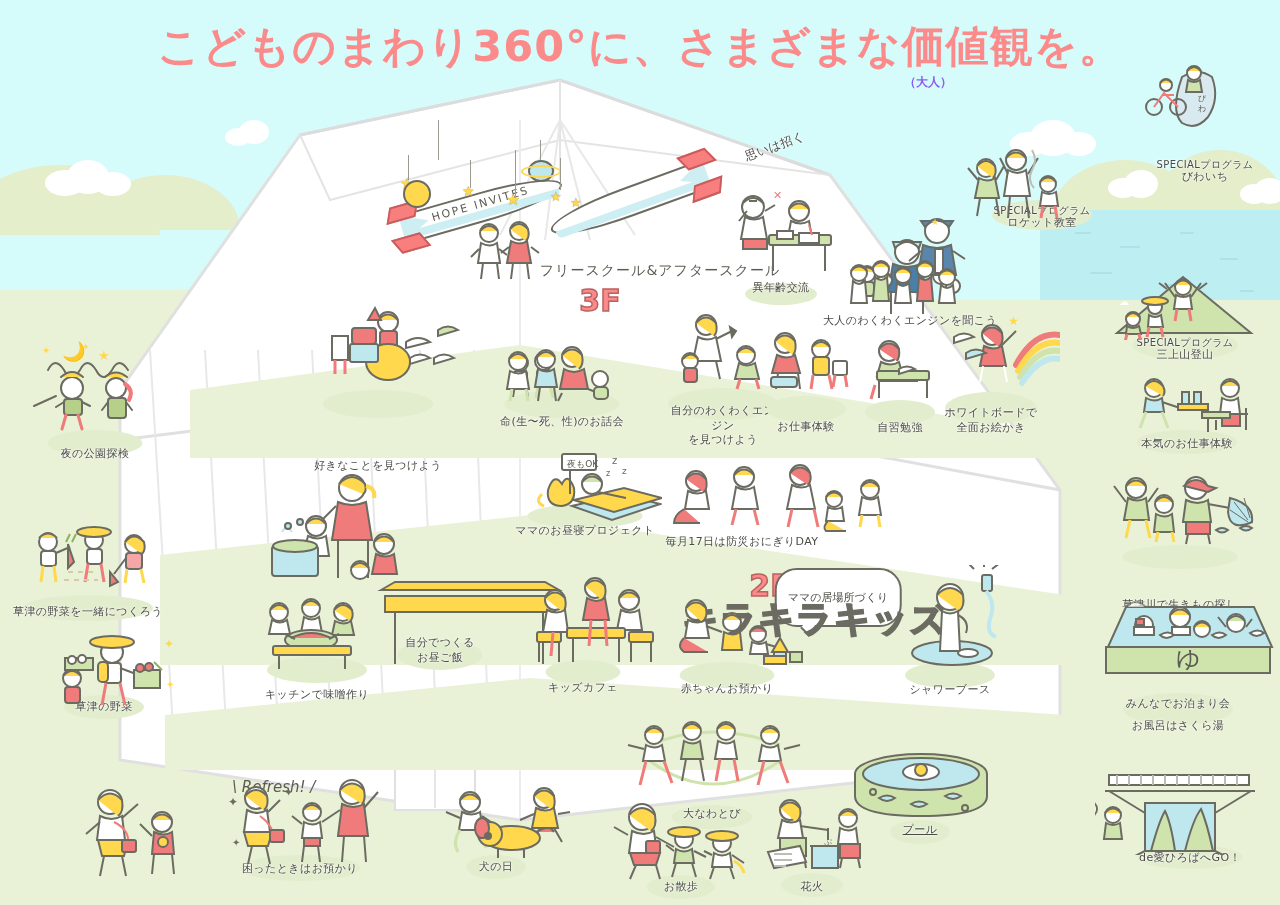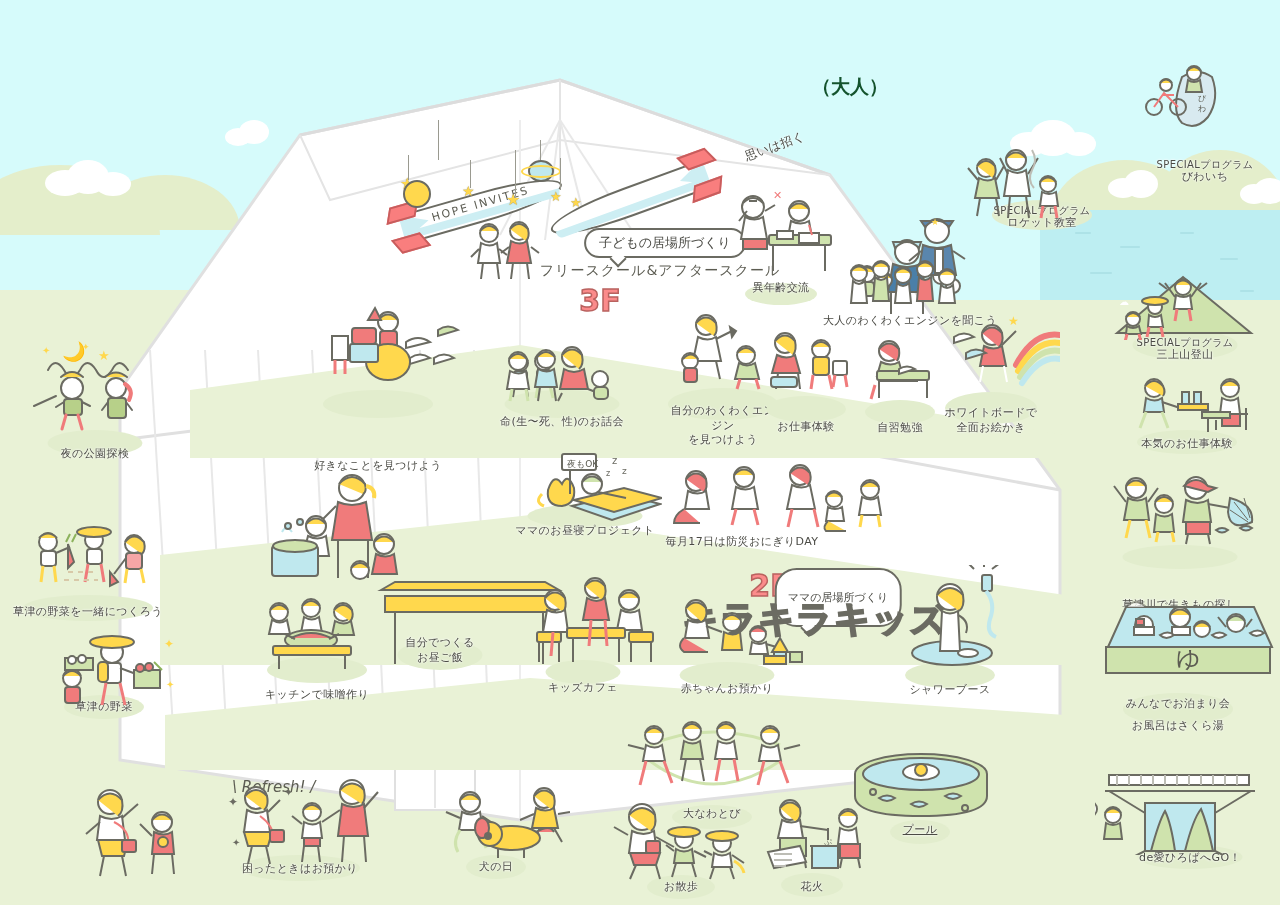--- a/index.html
+++ b/index.html
@@ -43,22 +43,22 @@
     transform:translateX(-50%);
   }
 
   
   .title{
     position:absolute;left:640px;top:18px;transform:translateX(-50%);
     color:#fb8b8b;font-size:43px;font-weight:700;letter-spacing:1px;
     white-space:nowrap;
   }
   .subtitle{
-    position:absolute;left:812px;top:74px;
-    color:#14532d;font-size:19px;font-weight:700;white-space:nowrap;
+    position:absolute;left:904px;top:74px;
+    color:#8b5cf6;font-size:12px;font-weight:700;white-space:nowrap;
   }
 
   
   .bubble{
     position:absolute;transform:translateX(-50%);
     border:2px solid #6b6b62;border-radius:22px;background:#fff;
     color:#4b4b45;font-size:13px;padding:4px 13px;white-space:nowrap;
   }
   .bubble:after{
     content:"";position:absolute;left:26px;bottom:-9px;width:10px;height:10px;
@@ -200,20 +200,21 @@
   </svg>
 
   <svg style="position:absolute;left:120px;top:430px;width:960px;height:250px;" viewBox="0 0 960 250">
     <polygon points="40,125 410,85 945,165 945,235 40,235" fill="#e9f2d6"></polygon>
   </svg>
 
   <svg style="position:absolute;left:120px;top:600px;width:960px;height:210px;" viewBox="0 0 960 210">
     <polygon points="45,115 410,78 945,115 945,170 45,170" fill="#e9f2d6"></polygon>
   </svg>
 
+  <div class="title">こどものまわり360°に、さまざまな価値観を。</div>
   <div class="subtitle">（大人）</div>
 
   <div class="rocket" style="left:400px;top:215px;transform:rotate(-16deg);">
     <div class="body"></div>
     <div class="under"></div>
     <div class="nose"></div>
     <div class="fin" style="left:-12px;top:-10px;width:26px;height:12px;transform:skewX(-25deg);"></div>
     <div class="fin" style="left:-12px;top:22px;width:26px;height:12px;transform:skewX(25deg);"></div>
     <div class="txt">HOPE INVITES</div>
   </div>
@@ -235,21 +236,20 @@
   <div class="dot" style="left:528px;top:160px;width:22px;height:18px;background:#bfe8ee;border:2px solid #6b6b62;"></div>
   <div class="obj" style="left:521px;top:165px;width:36px;height:9px;border-radius:50%;border-color:#ffd84d;background:transparent;"></div>
   <div class="thread" style="left:515px;top:150px;height:46px;"></div>
   <div class="star" style="left:506px;top:192px;">★</div>
   <div class="thread" style="left:560px;top:158px;height:32px;"></div>
   <div class="star" style="left:550px;top:190px;font-size:13px;">★</div>
   <div class="thread" style="left:438px;top:120px;height:40px;"></div>
   <div class="dot" style="left:403px;top:180px;width:24px;height:24px;background:#ffd84d;border:2px solid #6b6b62;"></div>
   <div class="star" style="left:570px;top:196px;font-size:13px;">★</div>
 
-  <div class="bubble" style="left:665px;top:228px;">子どもの居場所づくり</div>
   <div class="schooltag" style="left:660px;top:262px;">フリースクール&amp;アフタースクール</div>
   <div class="floornum" style="left:600px;top:283px;">3F</div>
 
   <div class="pill" style="left:378px;top:390px;width:110px;height:28px;"></div>
   <div class="lbl" style="left:378px;top:415px;margin-top:44px;">好きなことを見つけよう</div>
 
   <div class="pill" style="left:562px;top:390px;width:115px;height:28px;"></div>
   <div class="lbl" style="left:562px;top:415px;">命(生〜死、性)のお話会</div>
 
   <div class="pill" style="left:723px;top:388px;width:110px;height:32px;"></div>

